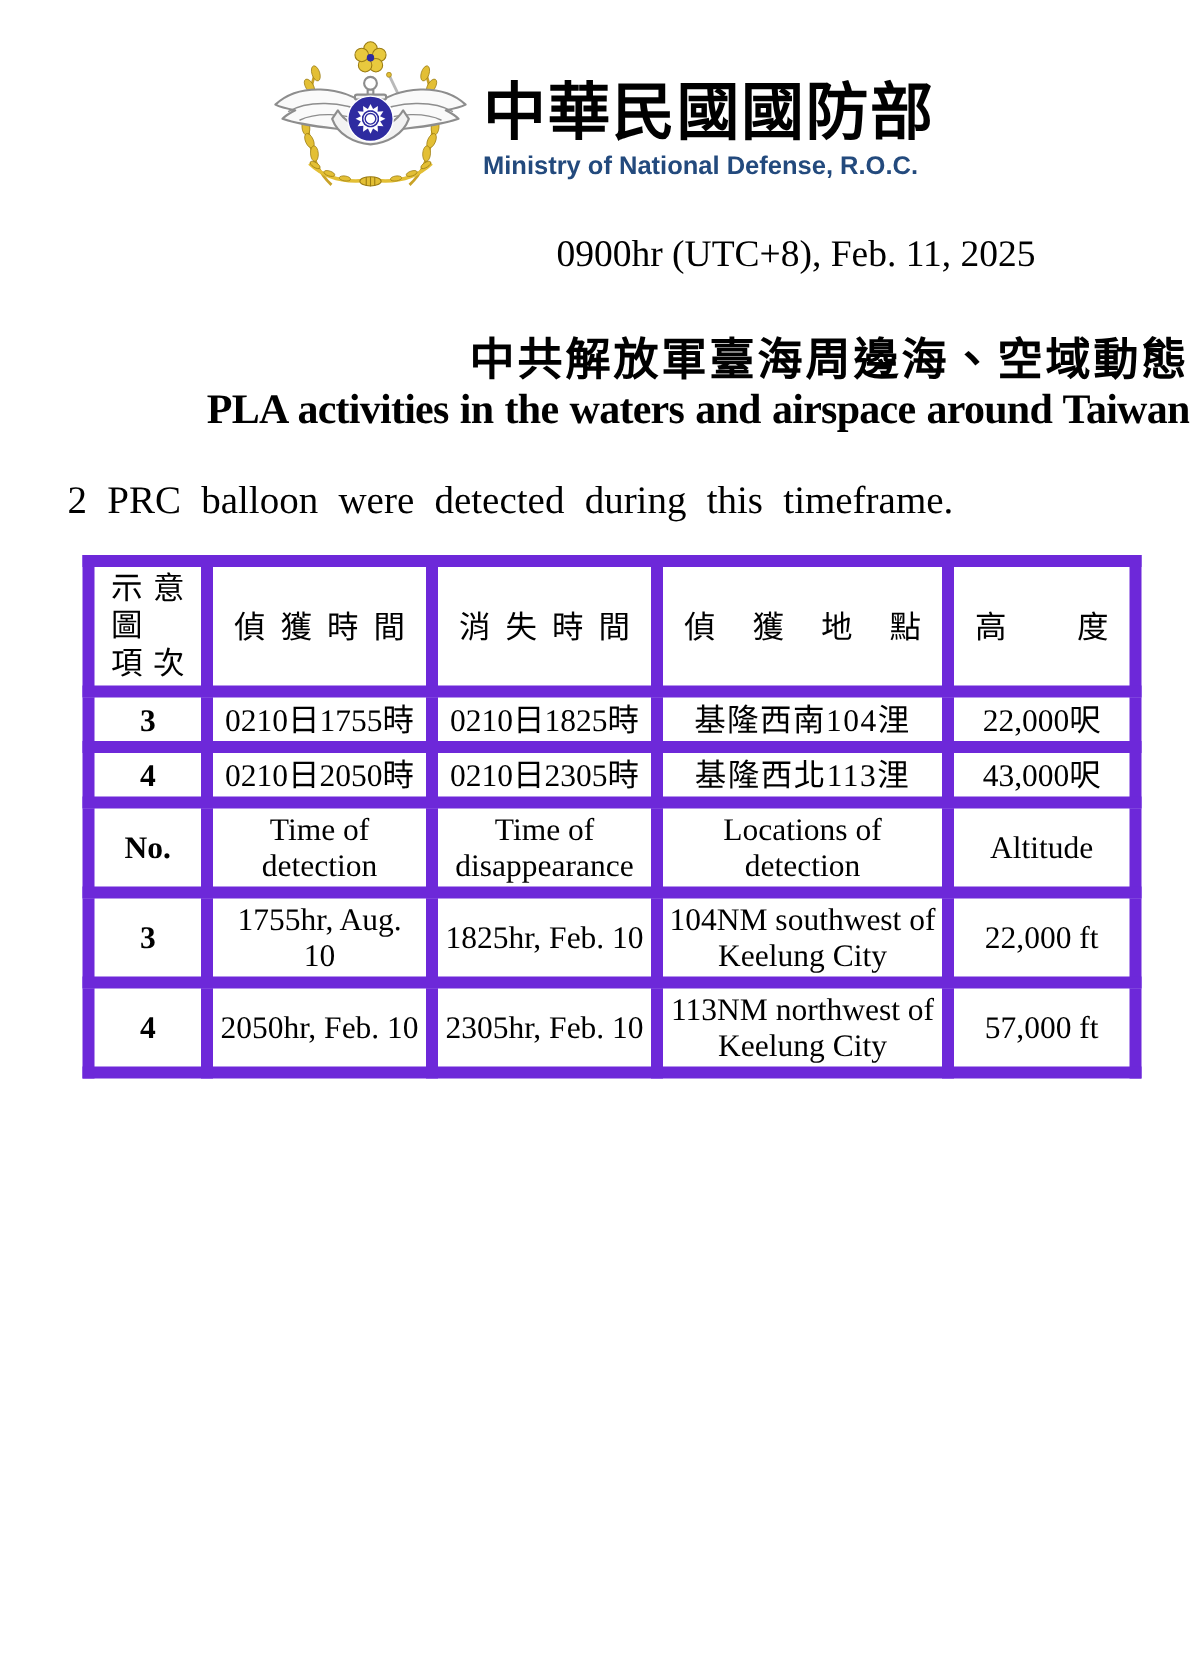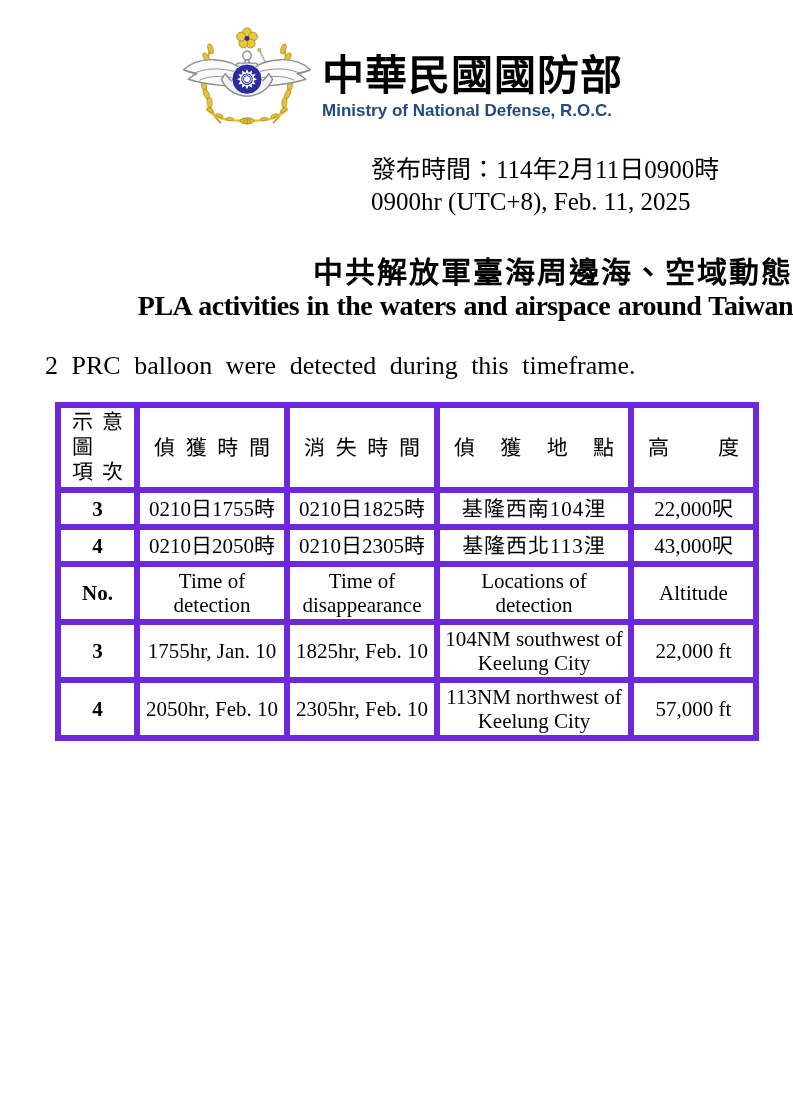--- a/index.html
+++ b/index.html
@@ -38,21 +38,21 @@
   
   .section{margin:30px 0 0 45px;}
   .section-zh{font-size:29px;line-height:36px;font-weight:700;letter-spacing:1px;}
   .section-en{font-size:26px;line-height:30px;word-spacing:7px;}
   
   table.balloon{
     border-collapse:collapse;table-layout:fixed;
     margin:21px 0 0 55px;width:698px;
   }
   table.balloon td{
-    border:6px solid #6d28d9;
+    border:8px solid #6d28d9;
     text-align:center;vertical-align:middle;
     font-size:21px;line-height:24px;
     padding:2px 4px;overflow:hidden;
   }
   .c1{width:79px}.c2{width:150px}.c3{width:150px}.c4{width:194px}.c5{width:125px}
   tr.r-zh-head{height:53px}
   tr.r-zh{height:37px}
   tr.r-en-head{height:52px}
   tr.r-en{height:50px}
   .b{font-weight:700;}
@@ -149,21 +149,20 @@
         </g>
       </g>
     </svg>
     <div class="org">
       <div class="org-zh">中華民國國防部</div>
       <div class="org-en">Ministry of National Defense, R.O.C.</div>
     </div>
   </div>
 
   <div class="release">
-    <div>發布時間：114年2月11日0900時</div>
     <div>0900hr (UTC+8), Feb. 11, 2025</div>
   </div>
 
   <div class="doc-title">
     <div class="title-zh">中共解放軍臺海周邊海、空域動態</div>
     <div class="title-en">PLA activities in the waters and airspace around Taiwan</div>
   </div>
 
   <div class="section">
     <div class="section-en">2 PRC balloon were detected during this timeframe.</div>
@@ -212,21 +211,21 @@
       </tr>
       <tr class="r-en-head">
         <td class="b">No.</td>
         <td>Time of detection</td>
         <td>Time of disappearance</td>
         <td>Locations of detection</td>
         <td>Altitude</td>
       </tr>
       <tr class="r-en">
         <td class="b">3</td>
-        <td>1755hr, Jan. 10</td>
+        <td>1755hr, Aug. 10</td>
         <td>1825hr, Feb. 10</td>
         <td>104NM southwest of  Keelung City</td>
         <td>22,000 ft</td>
       </tr>
       <tr class="r-en">
         <td class="b">4</td>
         <td>2050hr, Feb. 10</td>
         <td>2305hr, Feb. 10</td>
         <td>113NM northwest of Keelung City</td>
         <td>57,000 ft</td>

